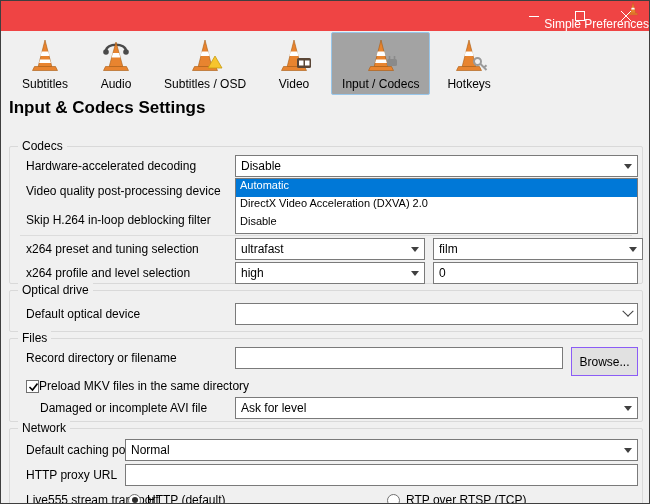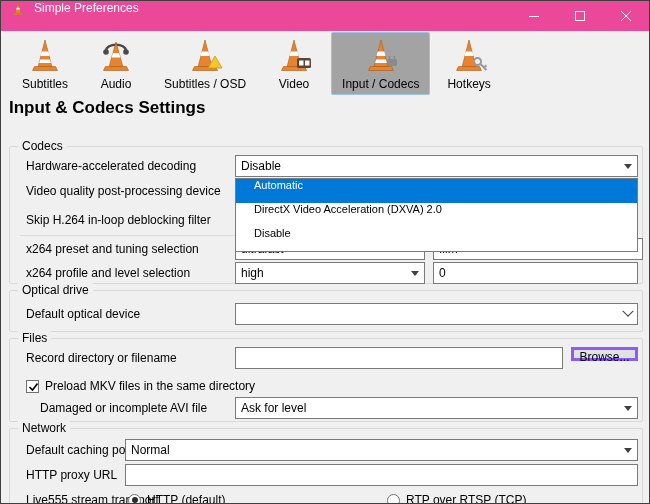--- a/index.html
+++ b/index.html
@@ -3,22 +3,22 @@
 <meta charset="utf-8">
 <style>
   * { margin:0; padding:0; box-sizing:border-box; }
   html,body { width:650px; height:504px; overflow:hidden; }
   body { font-family:"Liberation Sans",sans-serif; font-size:12px; color:#000; background:#fff; }
 
   .window { position:absolute; top:0; left:0; width:650px; height:504px;
             border:1px solid #3f3f3f; background:#f0f0f0; overflow:hidden; }
 
   
-  .titlebar { position:absolute; top:0; left:0; right:0; height:30px; background:#ec4899;
-              display:flex; align-items:flex-start; color:#fff; }
+  .titlebar { position:absolute; top:0; left:0; right:0; height:30px; background:#ef4444;
+              display:flex; align-items:flex-end; color:#fff;flex-direction:column; }
   .app-icon { width:16px; height:16px; margin:0 8px 0 9px; flex:0 0 auto; }
   .title-text { font-size:12px; }
   .win-controls { position:absolute; right:0; top:0; height:30px; display:flex; }
   .win-btn { width:46px; height:30px; display:flex; align-items:center; justify-content:center; }
 
   
   .toolbar { position:absolute; top:31px; left:10px; right:0; height:64px;
              display:flex; align-items:flex-start; gap:6px; }
   .tool-item { display:flex; flex-direction:column; align-items:center;
                padding:3px 10px 3px; border:1px solid transparent; border-radius:2px; }
@@ -44,29 +44,29 @@
                         border-top:5px solid #404040; }
   .combo.editable .combo-arrow::after { content:""; border:none; width:7px; height:7px;
       border-right:1.5px solid #404040; border-bottom:1.5px solid #404040;
       transform:rotate(45deg) translate(-2px,-2px); }
   .combo input { border:none; outline:none; flex:1; height:100%; padding:0 5px;
                  font:12px "Liberation Sans",sans-serif; background:transparent; }
 
   .text-input { position:absolute; height:22px; border:1px solid #7a7a7a; background:#fff;
                 padding:0 5px; font:12px "Liberation Sans",sans-serif; outline:none; }
 
-  .btn { position:absolute; height:14px; background:#e1e1e1; border:3px solid #8b5cf6;
+  .btn { position:absolute; height:29px; background:#e1e1e1; border:1px solid #8b5cf6;
          font:12px "Liberation Sans",sans-serif; }
 
   .popup { position:absolute; background:#fff; border:1px solid #7a7a7a; z-index:20; }
-  .popup-item { height:24px; line-height:12px; padding-left:18px; font-size:11px;
+  .popup-item { height:18px; line-height:12px; padding-left:4px; font-size:11px;
                 white-space:nowrap; overflow:hidden; }
   .popup-item.hl { background:#0078d7; color:#fff; }
 
-  .check-row { position:absolute; display:flex; align-items:center; gap:6px; height:22px; }
+  .check-row { position:absolute; display:flex; align-items:center; height:22px; }
   .checkbox { width:13px; height:13px; background:#fff; border:1px solid #707070;
               display:flex; align-items:center; justify-content:center; flex:0 0 auto; }
 
   .radio-group { position:absolute; display:flex; align-items:center; gap:6px; height:22px; }
   .radio-circle { width:13px; height:13px; border-radius:50%; border:1px solid #707070; background:#fff;
                   display:flex; align-items:center; justify-content:center; flex:0 0 auto; }
   .radio-circle.checked::after { content:""; width:6px; height:6px; border-radius:50%; background:#2b2b2b; }
 </style>
 </head>
 <body>

